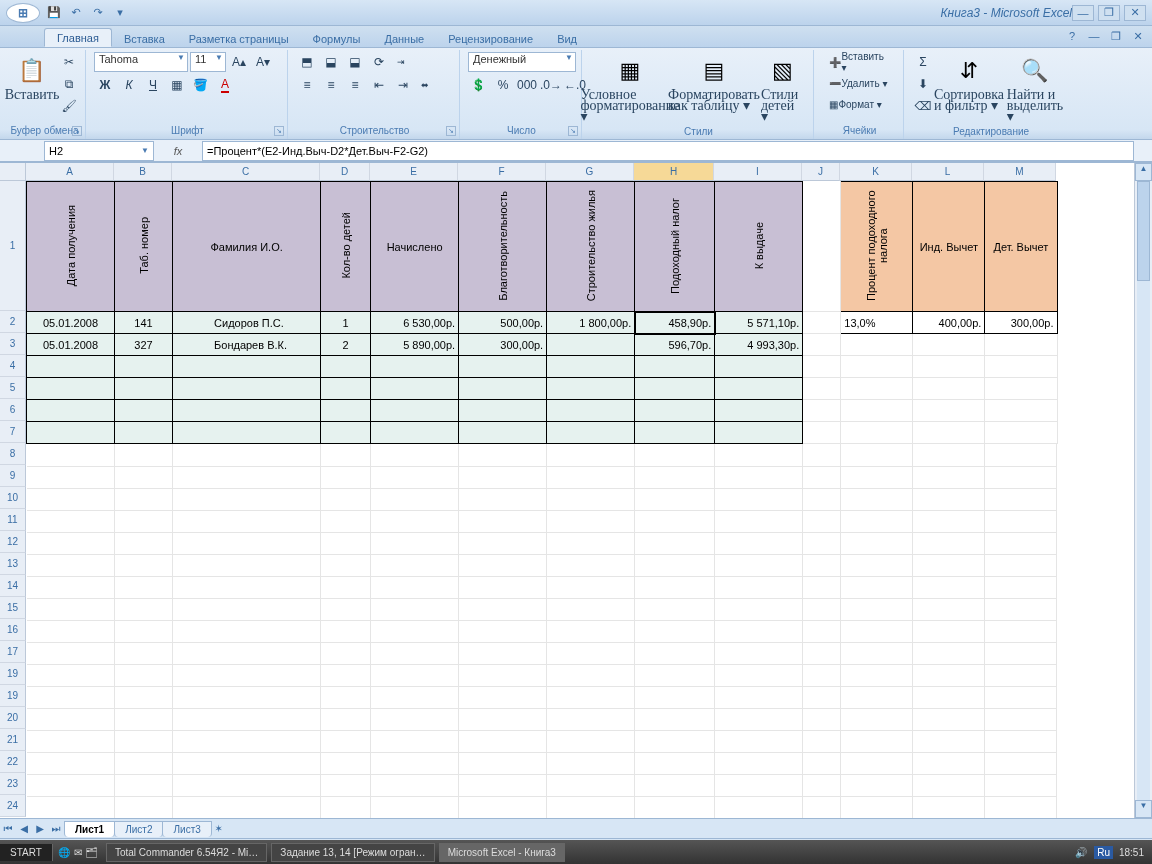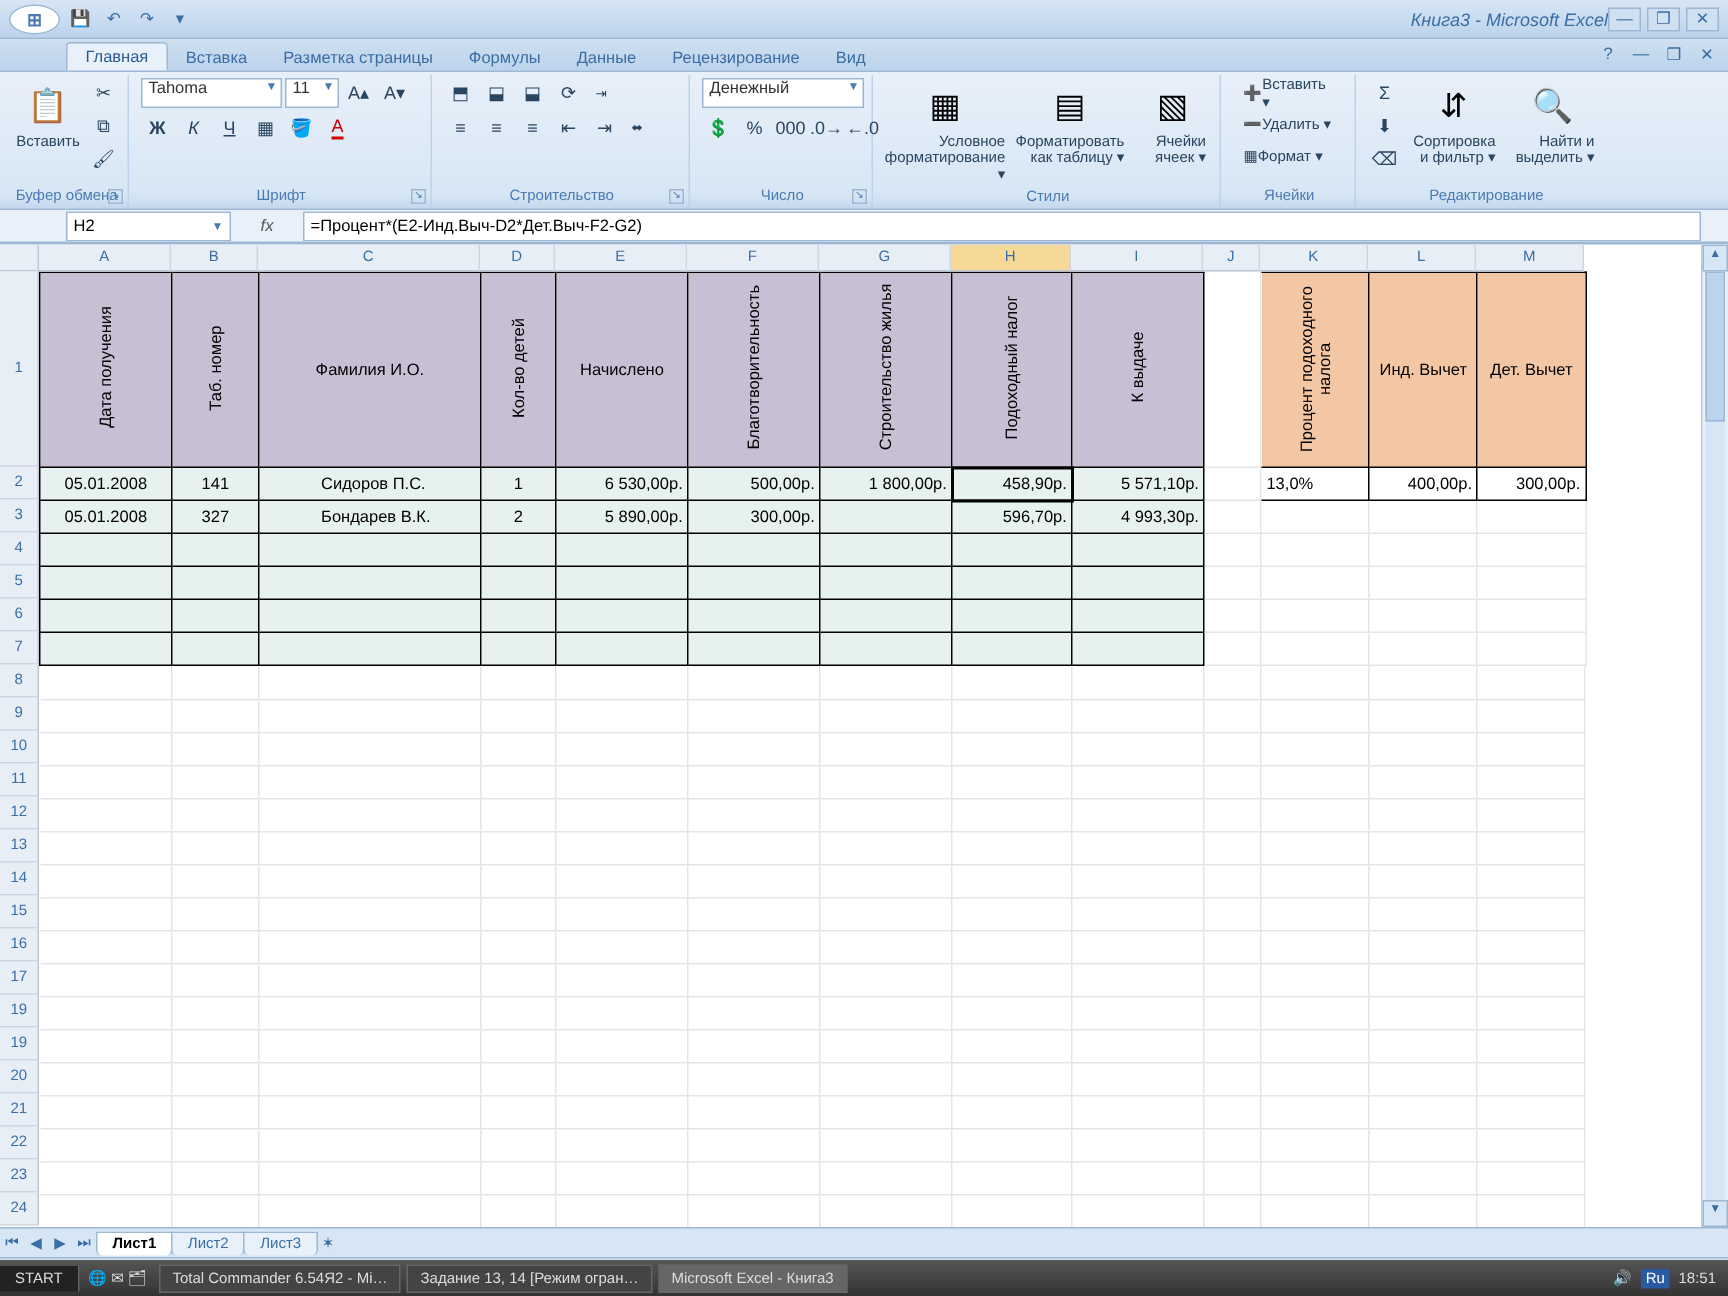--- a/index.html
+++ b/index.html
@@ -19,21 +19,21 @@
   .tabs-help { position:absolute; right:6px; top:2px; display:flex; gap:6px;}
   .tabs-help .icon { width:16px; height:16px; display:inline-flex; align-items:center; justify-content:center; color:#3a6ea5; cursor:pointer;}
   
   .ribbon { height:92px; background:linear-gradient(to bottom,#e8f0f9 0%,#d7e6f5 90%,#c3d7ec); border-bottom:1px solid #9db7d4; display:flex; padding:2px 4px 0 4px; gap:2px; overflow:hidden;}
   .ribbon-group { border-right:1px solid #bcd3ec; padding:2px 6px 0 6px; display:flex; flex-direction:column; justify-content:space-between; position:relative;}
   .group-body { display:flex; gap:4px; align-items:flex-start; flex:1;}
   .group-label { height:15px; text-align:center; color:#4a7bb2; font-size:10px; padding-top:1px;}
   .group-launcher { position:absolute; right:3px; bottom:3px; width:10px; height:10px; border:1px solid #9db7d4; color:#4a7bb2; font-size:7px; line-height:8px; text-align:center; cursor:pointer;}
   .big-btn { display:flex; flex-direction:column; align-items:center; width:44px; gap:2px; padding:2px 2px; border:1px solid transparent; border-radius:3px; cursor:pointer;}
   .big-icon { width:32px; height:32px; display:flex; align-items:center; justify-content:center; font-size:22px;}
-  .big-label { font-size:10px; color:#2a4560; text-align:right; line-height:11px;}
+  .big-label { font-size:14px; color:#2a4560; text-align:left; line-height:11px;font-family:Liberation Serif, serif;}
   .small-btn-col { display:flex; flex-direction:column; gap:2px;}
   .small-btn { width:22px; height:20px; display:flex; align-items:center; justify-content:center; border:1px solid transparent; border-radius:2px; cursor:pointer; font-size:12px; color:#2a4560;}
   .combo { height:20px; border:1px solid #9db7d4; background:#fff; display:flex; align-items:flex-start; padding:0 2px 0 4px; font-size:11px; color:#333; cursor:pointer;}
   .combo .arrow { margin-left:auto; color:#4a7bb2; font-size:8px; padding-left:3px;}
   .row-btns { display:flex; gap:2px;}
   
   .formula-row { height:22px; background:#e8f0f9; border-bottom:1px solid #9db7d4; display:flex; align-items:center; font-size:11px;}
   .name-box { width:110px; height:20px; margin:1px 0 1px 44px; border:1px solid #9db7d4; background:#fff; display:flex; align-items:center; padding:0 4px; }
   .name-box .arrow{ margin-left:auto; font-size:8px; color:#4a7bb2; cursor:pointer;}
   .fb-sep { width:48px; display:flex; justify-content:center; gap:6px; color:#888;}
@@ -209,21 +209,21 @@
       <div class="big-btn" style="width:80px">
         <div class="big-icon">▦</div>
         <div class="big-label">Условное форматирование ▾</div>
       </div>
       <div class="big-btn" style="width:80px">
         <div class="big-icon">▤</div>
         <div class="big-label">Форматировать как таблицу ▾</div>
       </div>
       <div class="big-btn" style="width:52px">
         <div class="big-icon">▧</div>
-        <div class="big-label">Ячейки ячеек ▾</div>
+        <div class="big-label">Стили детей ▾</div>
       </div>
     </div>
     <div class="group-label">Стили</div>
   </div>
 
   <div class="ribbon-group" style="width:88px">
     <div class="group-body" style="flex-direction:column; gap:1px;">
       <div class="small-btn" style="width:auto;padding:0 6px;font-size:10px">
           <span>➕ </span>
           <span>Вставить ▾</span>

